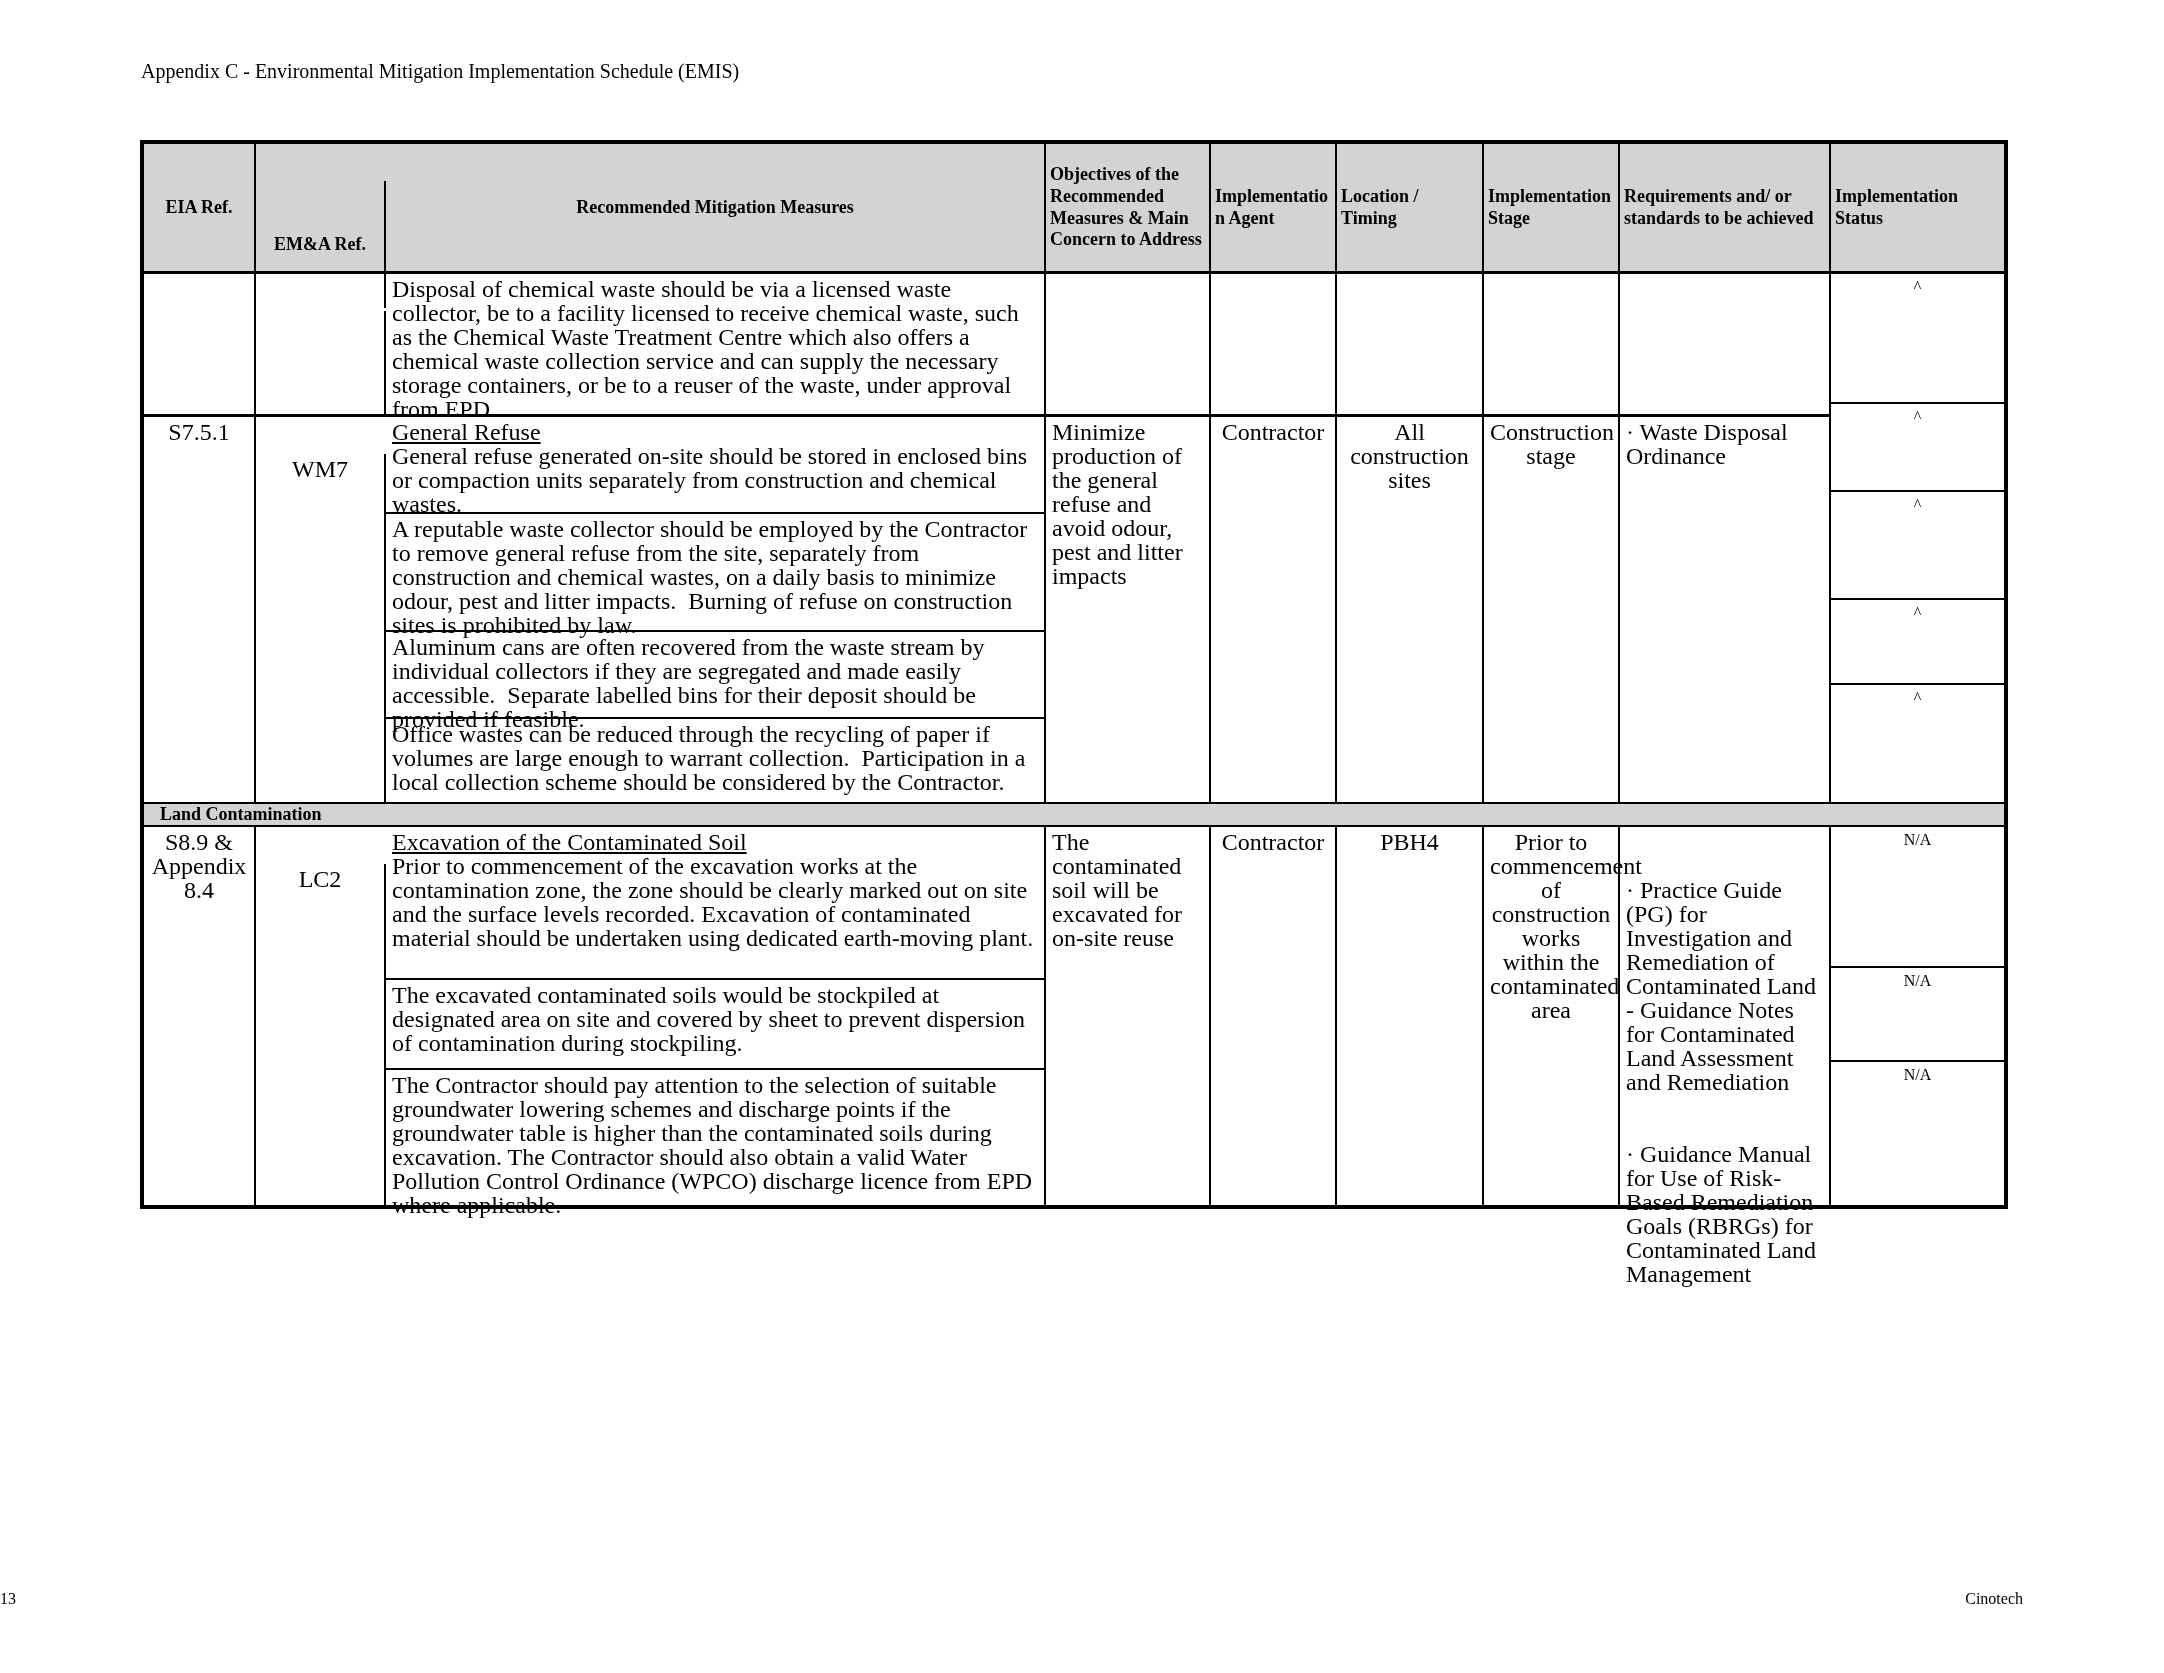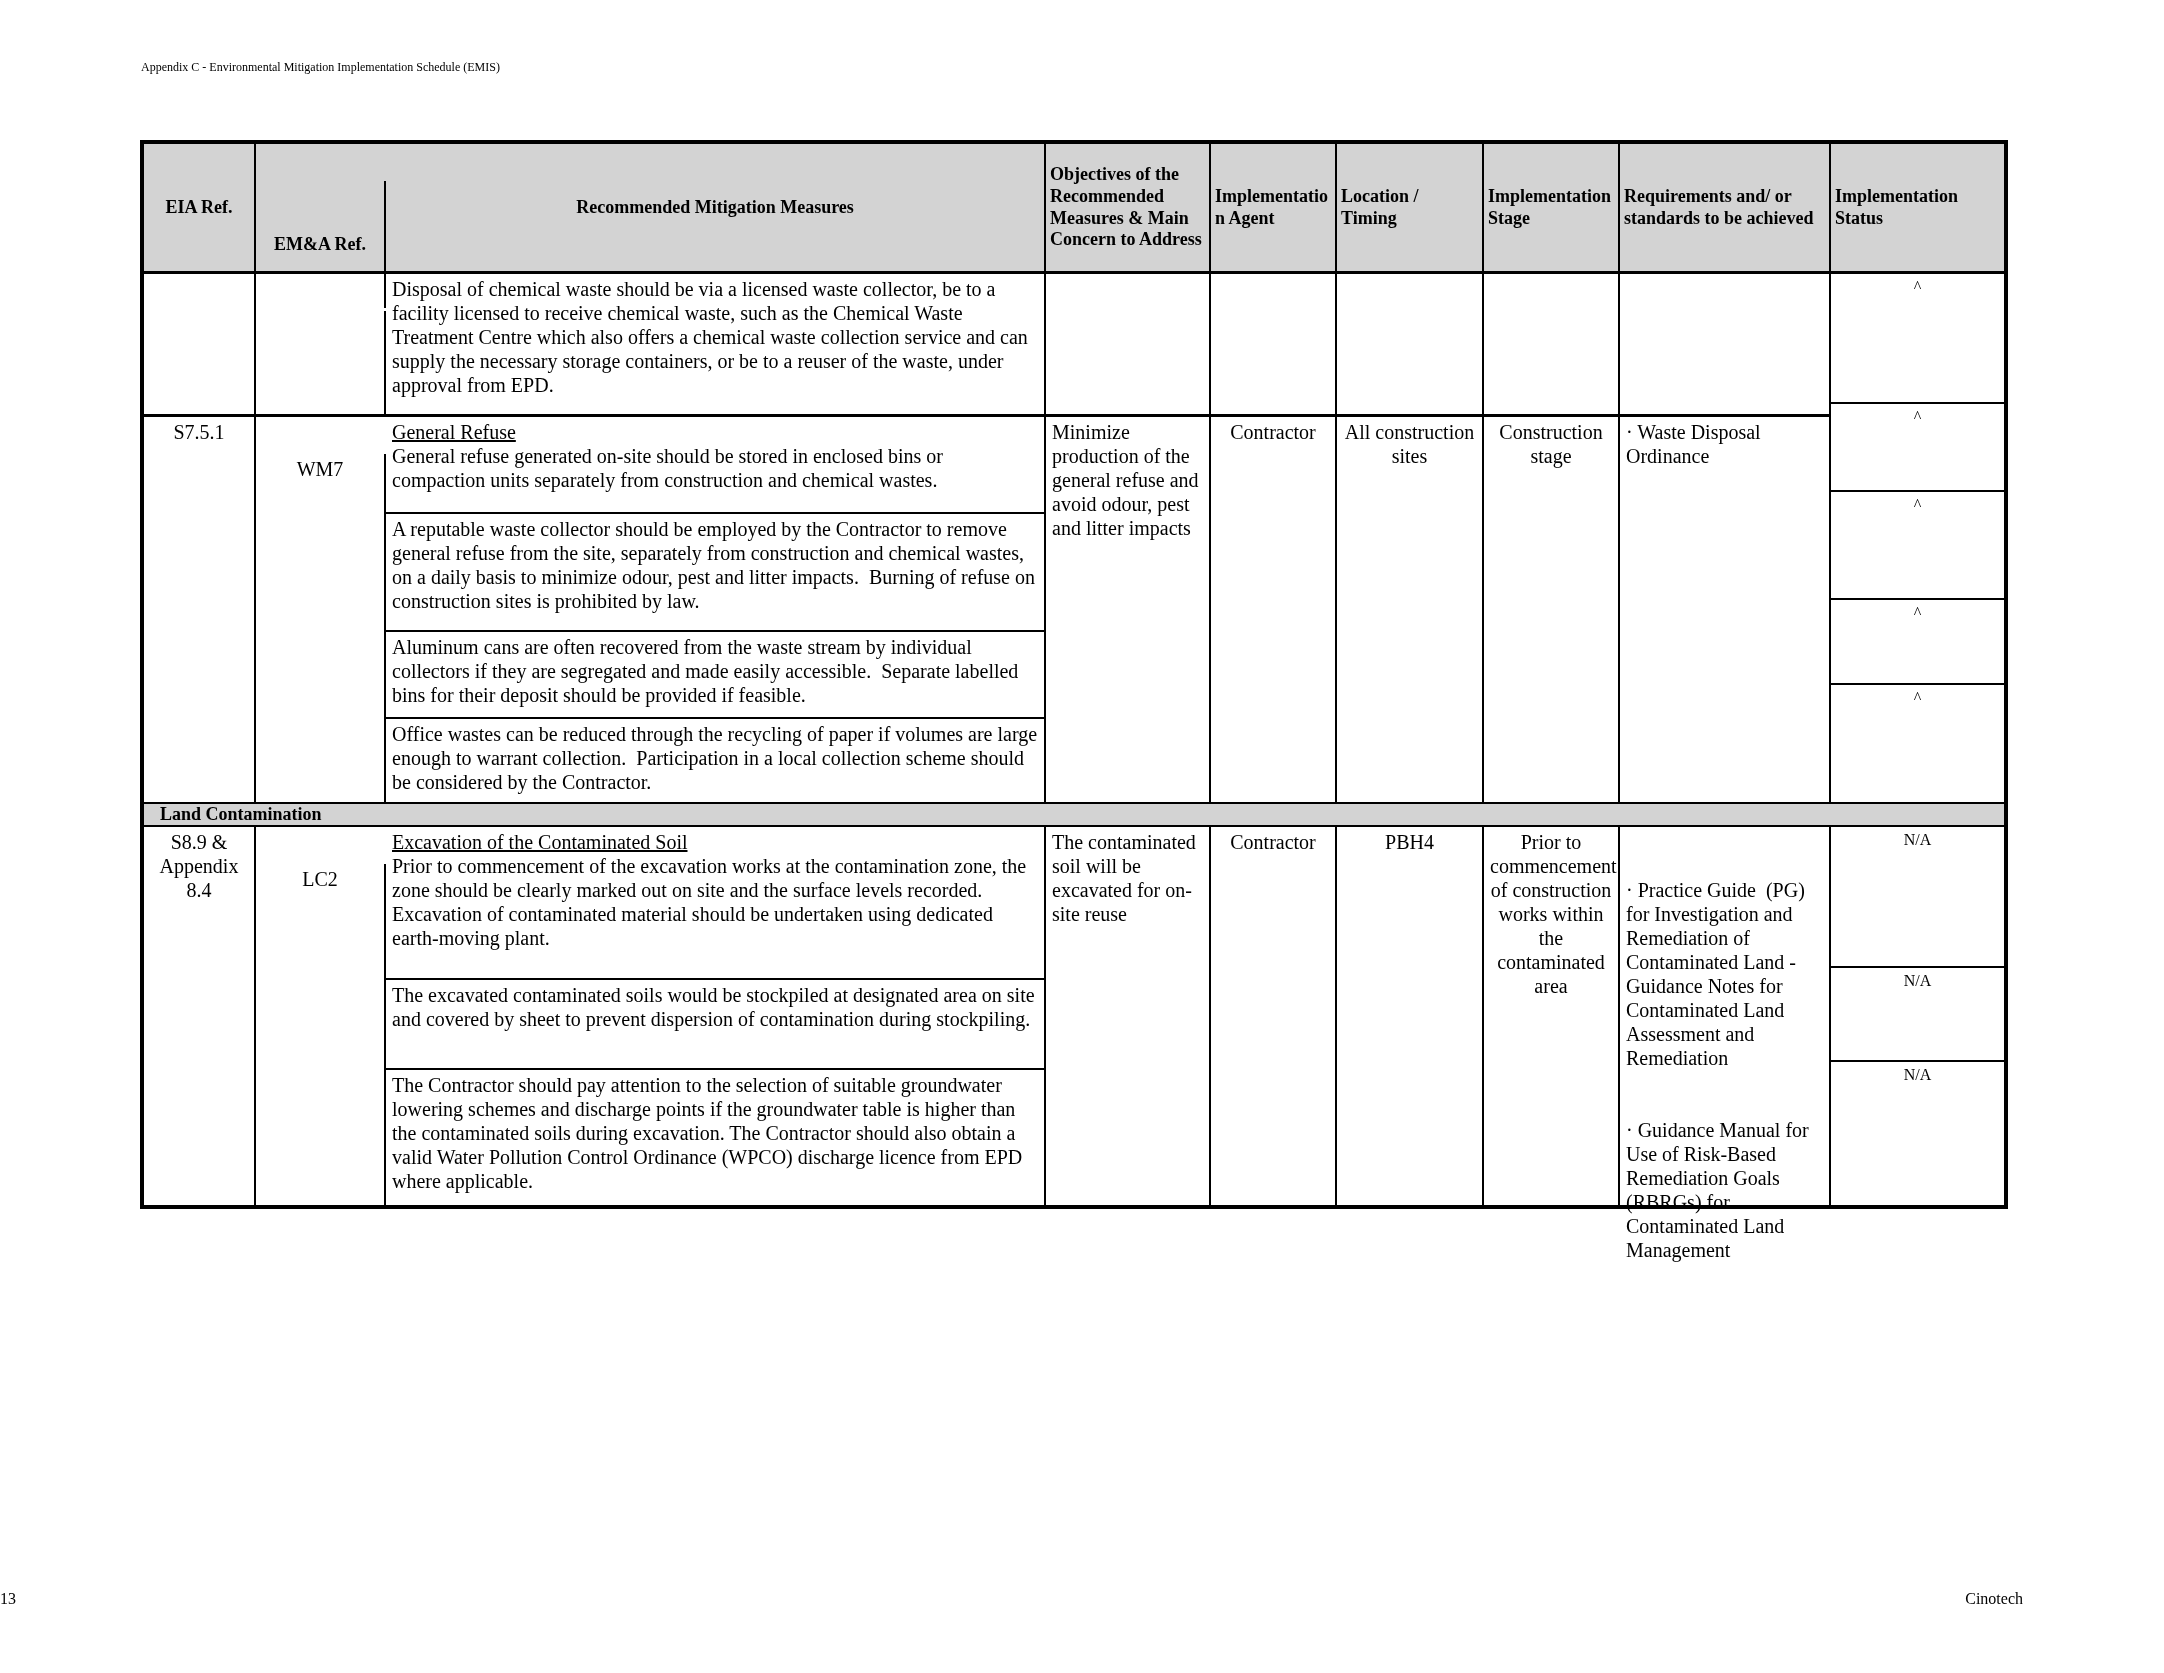--- a/index.html
+++ b/index.html
@@ -1,39 +1,39 @@
 <!DOCTYPE html>
 <html><head>
 <meta charset="utf-8">
 <style>
   html,body{margin:0;padding:0;background:#ffffff;}
   .page{position:relative;width:2164px;height:1673px;background:#ffffff;
         font-family:"Liberation Serif","DejaVu Serif",serif;color:#000;}
-  .doc-title{position:absolute;left:141px;top:60px;font-size:12px;}
+  .doc-title{position:absolute;left:141px;top:60px;font-size:20px;}
 
   .emis-table{position:absolute;left:140px;top:140px;width:1868px;border:4px solid #000;box-sizing:border-box;}
   .hrow{display:flex;height:130px;background:#d3d3d3;border-bottom:3px solid #000;box-sizing:border-box;}
   .hcell{display:flex;align-items:center;justify-content:center;text-align:left;
          font-weight:bold;font-size:18px;line-height:1.22;padding:2px 4px;box-sizing:border-box;
          border-right:2px solid #000;height:100%;}
   .hcell.nbr{border-right:none;}
   .brk{word-break:break-all;}
 
   .col-eia{width:112px;} .col-ema{width:130px;margin-top:37px;} .col-rmm{width:660px;}
   .col-obj{width:165px;} .col-agent{width:126px;} .col-loc{width:147px;}
   .col-stage{width:136px;} .col-req{width:211px;} .col-status{width:173px;}
 
   .tbody{display:flex;}
   .main{width:1687px;}
   .section{display:flex;box-sizing:border-box;}
   .secA{height:143px;border-bottom:3px solid #000;}
   .secBE{height:385px;}
   .secFH{height:378px;}
   .cell{box-sizing:border-box;border-right:2px solid #000;padding:3px 6px;
-        font-size:20px;line-height:24px;white-space:pre-wrap;}
+        font-size:24px;line-height:24px;white-space:pre-wrap;}
   .cell.center{text-align:center;}
   .col-eia.cell{padding:3px 7px;}
   .stack{padding:0;display:flex;flex-direction:column;}
   .sub{box-sizing:border-box;border-bottom:2px solid #000;padding:3px 6px;white-space:pre-wrap;}
   .sub.last{border-bottom:none;}
   .sub-a{height:100%;border-bottom:none;}
   .sub-b1{height:97px;} .sub-b2{height:118px;} .sub-b3{height:87px;} .sub-b4{height:83px;}
   .sub-f1{height:153px;} .sub-f2{height:90px;} .sub-f3{height:135px;}
   .mtitle{text-decoration:underline;}
   .req-item{margin:0;}

